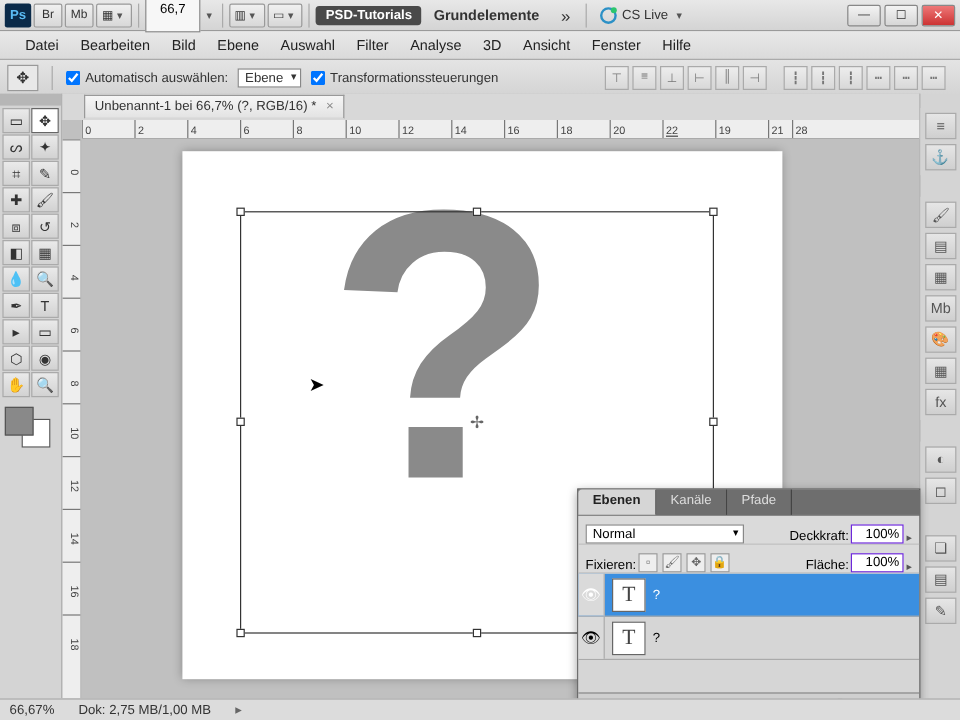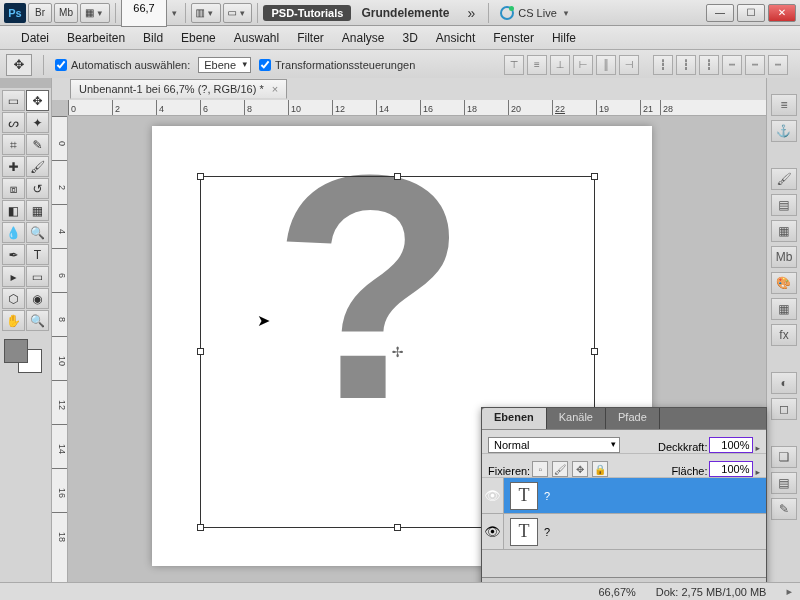--- a/index.html
+++ b/index.html
@@ -79,21 +79,21 @@
   .lp-lock { display: flex; gap: 4px; align-items: center; }
   .lp-lock-btn { width: 16px; height: 16px; border: 1px solid #999; background: #eee; display: flex; align-items: center; justify-content: center; font-size: 10px; color: #666;}
   .lp-list { flex: 1; background: #d6d6d6; overflow: hidden; }
   .layer-item { height: 36px; display: flex; align-items: center; border-bottom: 1px solid #aaa; gap: 6px; padding-right: 6px; }
   .layer-item.selected { background: #3b8fe0; color: #fff; }
   .eye { width: 22px; height: 100%; border-right: 1px solid #aaa; display: flex; align-items: center; justify-content: center; font-size: 13px; background: #dadada; }
   .thumb { width: 28px; height: 28px; background: #fff; border: 1px solid #666; display: flex; align-items: center; justify-content: center; font-family: Georgia, serif; font-size: 18px; color: #444; }
   .lp-footer { height: 22px; border-top: 1px solid #888; display: flex; justify-content: flex-end; align-items: center; gap: 6px; padding: 0 6px; background: #cfcfcf; }
   .lp-foot-btn { width: 18px; height: 16px; display: flex; align-items: center; justify-content: center; color: #666; font-size: 12px; }
 
-  .statusbar { position: absolute; bottom: 0; left: 0; right: 0; height: 18px; background: #dcdcdc; border-top: 1px solid #aaa; display: flex; align-items: center; padding: 0 8px; font-size: 11px; color: #333; gap: 20px; justify-content: flex-end; }
+  .statusbar { position: absolute; bottom: 0; left: 0; right: 0; height: 18px; background: #dcdcdc; border-top: 1px solid #aaa; display: flex; align-items: center; padding: 0 8px; font-size: 11px; color: #333; gap: 20px; }
   .spacer { flex: 1; }
 </style>
 </head>
 <body>
 
 <div class="topbar">
   <div class="ps-logo">Ps</div>
   <div class="top-btn">Br</div>
   <div class="top-btn">Mb</div>
   <div class="top-btn">▦<span class="arrow-down">▾</span></div>

